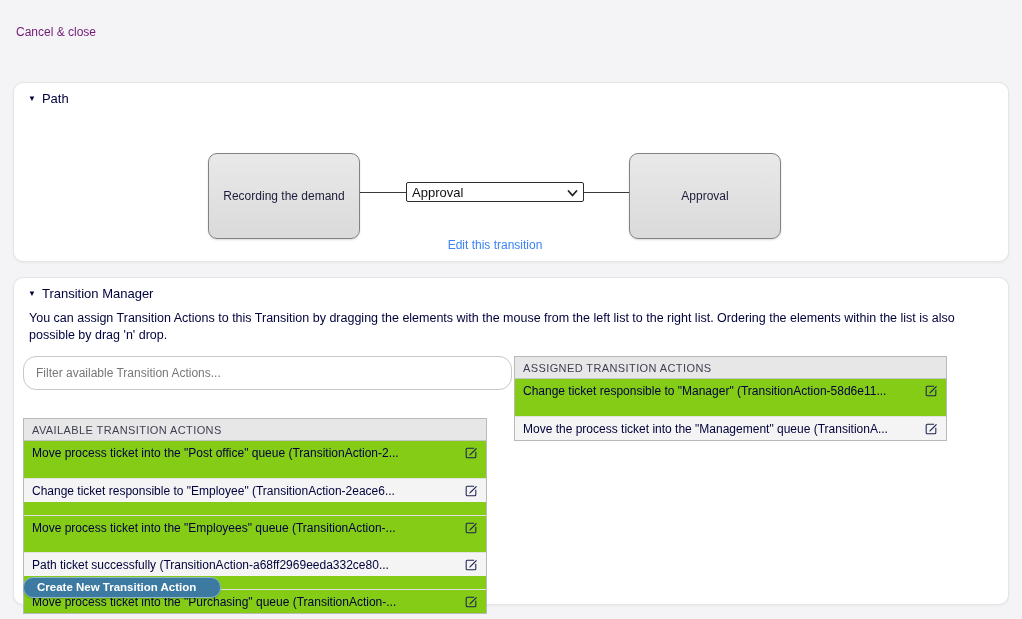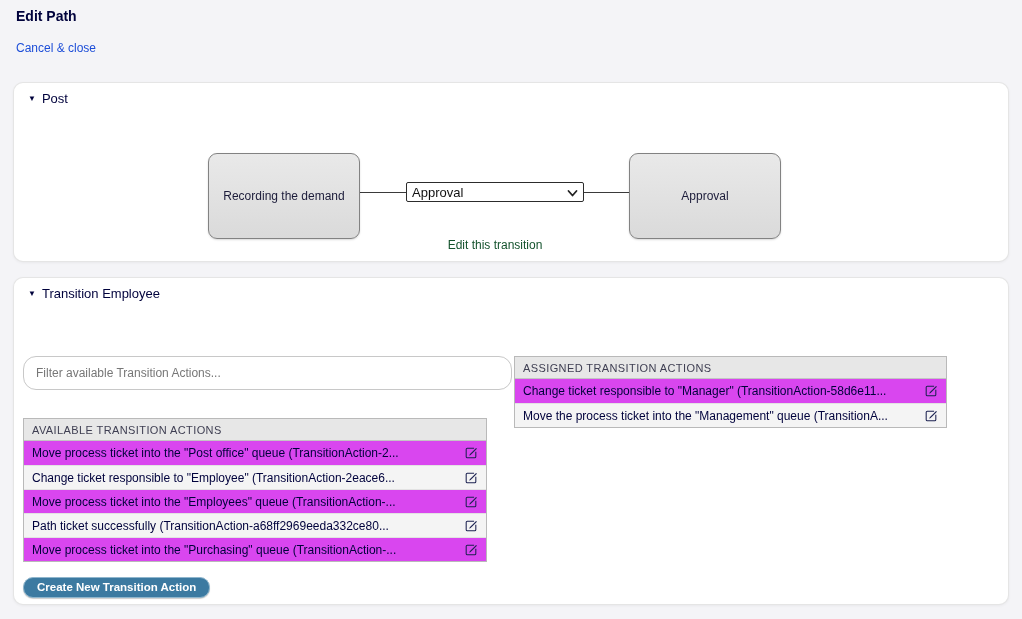--- a/index.html
+++ b/index.html
@@ -10,21 +10,21 @@
     color:#00023c;
     font-size:12px;
     position:relative;
     overflow:hidden;
   }
   a { text-decoration:none; }
 
   
   .page-header { padding:8px 16px 0 16px; }
   .page-title { font-size:14px; font-weight:bold; color:#00023c; }
-  .cancel-link { display:inline-block; margin-top:17px; color:#1d4ed8; font-size:12px; cursor:pointer; }
+  .cancel-link { display:inline-block; margin-top:17px; color:#701a75; font-size:12px; cursor:pointer; }
 
   
   .widget {
     position:absolute; left:13px; width:996px;
     background:#ffffff;
     border:1px solid rgba(0,0,0,0.10);
     border-radius:10px;
     box-shadow:0 1px 3px rgba(0,0,0,0.05);
   }
   .widget-header {
@@ -55,79 +55,78 @@
   .select-wrap { position:absolute; left:392px; top:72px; width:178px; height:20px; }
   .select-wrap select {
     width:100%; height:100%;
     font-family:"Liberation Sans", sans-serif; font-size:13px; color:#111;
     background:#fff; border:1px solid #2c2c2c; border-radius:2px;
     appearance:none; -webkit-appearance:none; padding:0 22px 0 5px;
   }
   .select-chevron { position:absolute; right:6px; top:5px; pointer-events:none; }
   .edit-transition {
     position:absolute; left:392px; top:128px; width:178px;
-    text-align:center; color:#14532d; font-size:12px; cursor:pointer;
+    text-align:center; color:#3b82f6; font-size:12px; cursor:pointer;
   }
 
   
   #ta-widget { top:277px; height:328px; }
   .ta-desc {
     position:absolute; left:15px; top:32px; width:966px;
     font-size:12.5px; line-height:17px; color:#00023c;
   }
   .filter-input {
     position:absolute; left:9px; top:78px; width:489px; height:27px;
     border:1px solid #c8c8c8; border-radius:13px;
     padding:16px 12px; font-family:"Liberation Sans", sans-serif;
     font-size:12px; color:#333; background:#fff; outline:none;
   }
   .filter-input::placeholder { color:#777; }
 
-  .ta-table { position:absolute; border:1px solid #b9b9b9; background:#d946ef; }
+  .ta-table { position:absolute; border:1px solid #b9b9b9; background:#84cc16; }
   #available-table { left:9px; top:140px; width:464px; }
   #assigned-table { left:500px; top:78px; width:433px; }
   .t-head {
     background:#e7e7e7; color:#3e3e52;
     font-size:11px; letter-spacing:0.4px;
     padding:4px 8px; height:22px; line-height:14px;
     border-bottom:1px solid #c4c4c4;
   }
   .t-row {
     display:flex; align-items:center; height:24px;
     padding:0 8px; cursor:move;
   }
   .t-row:nth-child(odd) { background:#f4f4f4; }
-  .t-row + .t-row { border-top:1px solid #e2e2e2; }
+  .t-row + .t-row { border-top:1px solid #e2e2e2;margin-top:13px; }
   .t-label {
     flex:1; white-space:nowrap; overflow:hidden;
     font-size:12px; color:#00023c;
   }
   .edit-icon { flex:0 0 auto; margin-left:8px; cursor:pointer; display:flex; align-items:center; }
 
   .cfa-button {
     position:absolute; left:9px; top:299px;
     background:#3c7aa1; border:1px solid #8fb6cd; border-radius:10px;
     color:#fff; font-weight:bold; font-size:11.5px;
     font-family:"Liberation Sans", sans-serif;
-    padding:3px 13px 4px 13px; cursor:pointer;
+    padding:3px 24px 4px 13px; cursor:pointer;
     box-shadow:0 1px 1px rgba(0,0,0,0.2);
   }
 </style>
 </head>
 <body>
 
 <div class="page-header">
-  <div class="page-title">Edit Path</div>
   <a class="cancel-link">Cancel &amp; close</a>
 </div>
 
 <div class="widget" id="path-widget">
   <div class="widget-header">
     <span class="tri">▼</span>
-    <span>Post</span>
+    <span>Path</span>
   </div>
   <div class="path-canvas">
     <div class="connector"></div>
     <div class="node" id="node-start">Recording the demand</div>
     <div class="node" id="node-end">Approval</div>
     <div class="select-wrap">
       <select>
         <option selected="">Approval</option>
       </select>
       <span class="select-chevron">
@@ -136,22 +135,23 @@
           </svg>
       </span>
     </div>
     <a class="edit-transition">Edit this transition</a>
   </div>
 </div>
 
 <div class="widget" id="ta-widget">
   <div class="widget-header">
     <span class="tri">▼</span>
-    <span>Transition Employee</span>
-  </div>
+    <span>Transition Manager</span>
+  </div>
+  <div class="ta-desc">You can assign Transition Actions to this Transition by dragging the elements with the mouse from the left list to the right list. Ordering the elements within the list is also possible by drag 'n' drop.</div>
 
   <input class="filter-input" type="text" placeholder="Filter available Transition Actions..." style="">
 
   <div class="ta-table" id="assigned-table">
     <div class="t-head">ASSIGNED TRANSITION ACTIONS</div>
     <div class="t-row">
       <span class="t-label">Change ticket responsible to "Manager" (TransitionAction-58d6e11...</span>
       <span class="edit-icon">
         <svg width="14" height="14" viewBox="0 0 16 16">
             <path d="M11.5 2.5H3.8C3.1 2.5 2.5 3.1 2.5 3.8v8.4c0 .7.6 1.3 1.3 1.3h8.4c.7 0 1.3-.6 1.3-1.3V6.5" fill="none" stroke="#1b2150" stroke-width="1.2"></path>

